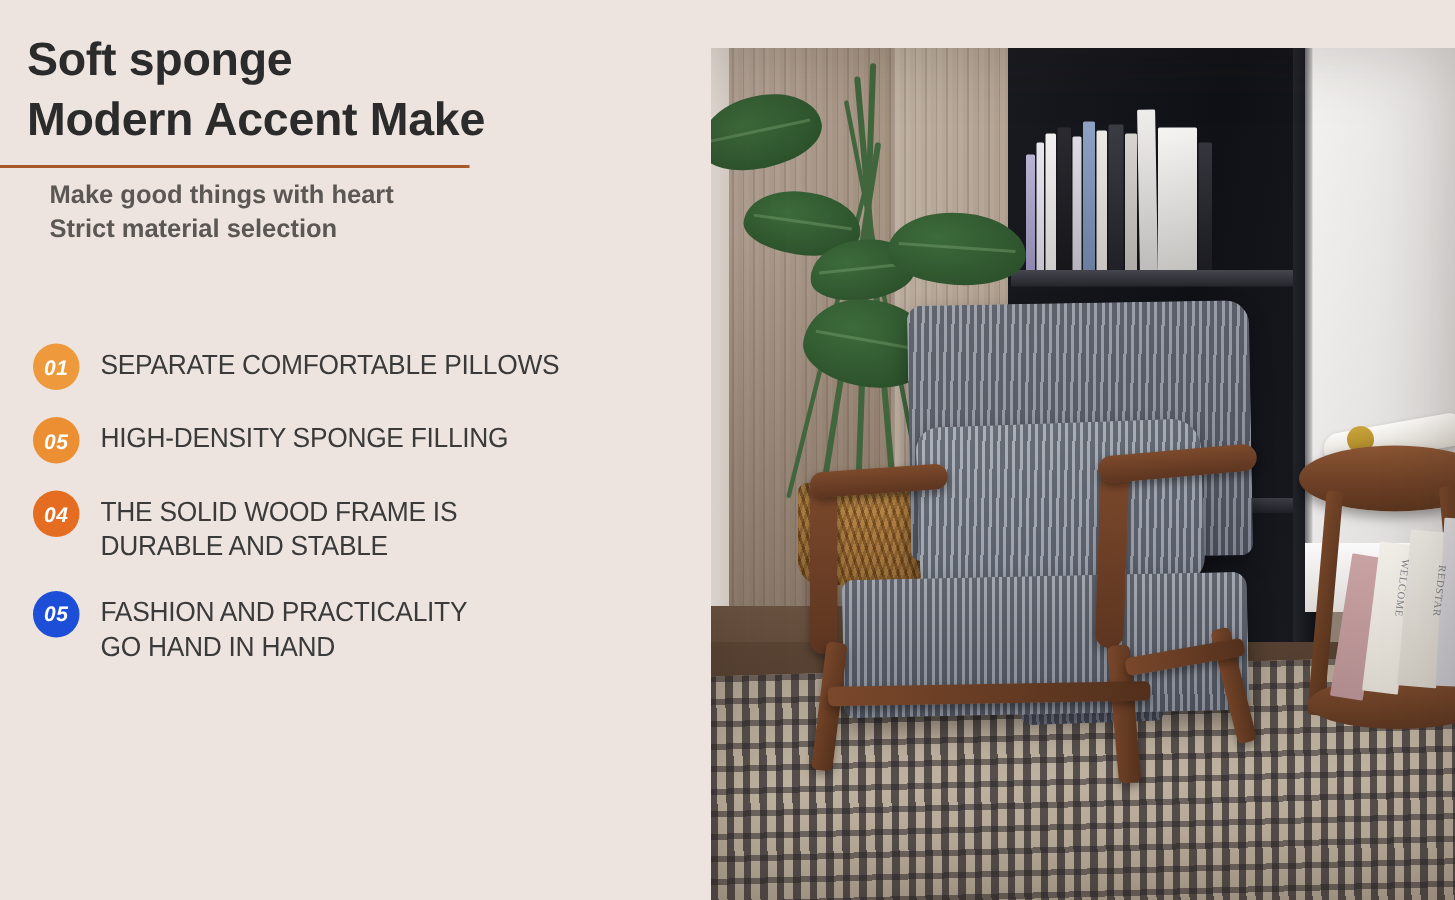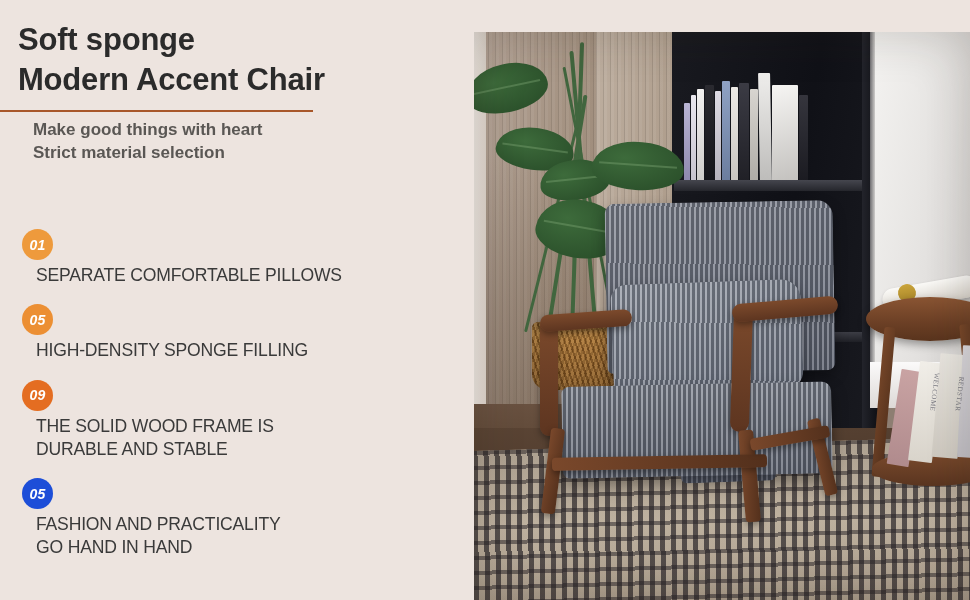--- a/index.html
+++ b/index.html
@@ -27,21 +27,21 @@
 
   .subtitle-block { position:absolute; left:33px; top:118px; width:420px; }
   .subtitle-line {
     font-size:17px; font-weight:bold; color:#5a5754;
     line-height:1.38; white-space:nowrap;
   }
 
   
   .feature-list { position:absolute; left:22px; top:228px; width:440px; }
   .feature-row {
-    display:flex; align-items:flex-start; margin-bottom:17px;flex-direction:column;
+    display:flex; align-items:flex-start; margin-bottom:17px;
   }
   .badge {
     flex:0 0 auto; width:31px; height:31px; border-radius:50%;
     display:flex; align-items:center; justify-content:center;
     color:#ffffff; font-size:14px; font-weight:bold; font-style:italic;
     letter-spacing:0.3px; margin-top:1px;
   }
   .feature-text {
     margin-left:14px; font-size:18.5px; color:#3a3a3a;
     line-height:1.26; letter-spacing:-0.2px;
@@ -263,21 +263,21 @@
 </style>
 </head>
 <body>
 
 <div class="page" style="background: rgb(237, 228, 223); padding-left: 34px;">
 
   <div class="left-panel">
 
     <div class="title-block">
       <div class="title-line">Soft sponge</div>
-      <div class="title-line">Modern Accent Chair</div>
+      <div class="title-line">Modern Accent Make</div>
     </div>
 
     <div class="divider" style="background: rgb(168, 87, 42);"></div>
 
     <div class="subtitle-block">
       <div class="subtitle-line">Make good things with heart</div>
       <div class="subtitle-line">Strict material selection</div>
     </div>
 
     <div class="feature-list">
@@ -287,21 +287,21 @@
         <div class="feature-text">SEPARATE COMFORTABLE PILLOWS</div>
       </div>
 
       <div class="feature-row">
         <div class="badge" style="background: rgb(236, 143, 51);">05</div>
         <div class="feature-text">HIGH-DENSITY SPONGE FILLING</div>
       </div>
 
 
       <div class="feature-row">
-        <div class="badge" style="background: rgb(228, 109, 33);">09</div>
+        <div class="badge" style="background: rgb(228, 109, 33);">04</div>
         <div class="feature-text">THE SOLID WOOD FRAME IS
 DURABLE AND STABLE</div>
       </div>
 
       <div class="feature-row">
         <div class="badge" style="background: #1d4ed8;">05</div>
         <div class="feature-text">FASHION AND PRACTICALITY
  GO HAND IN HAND</div>
       </div>
 

